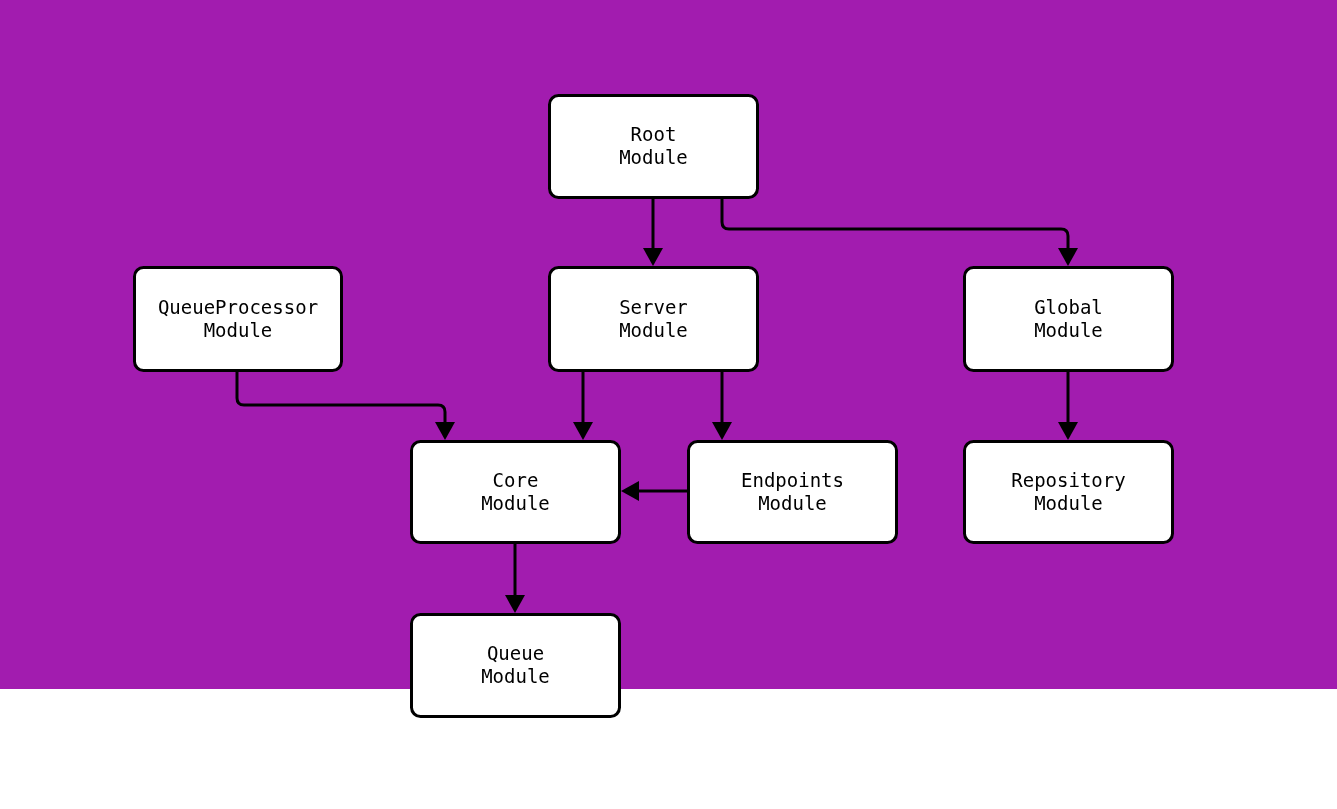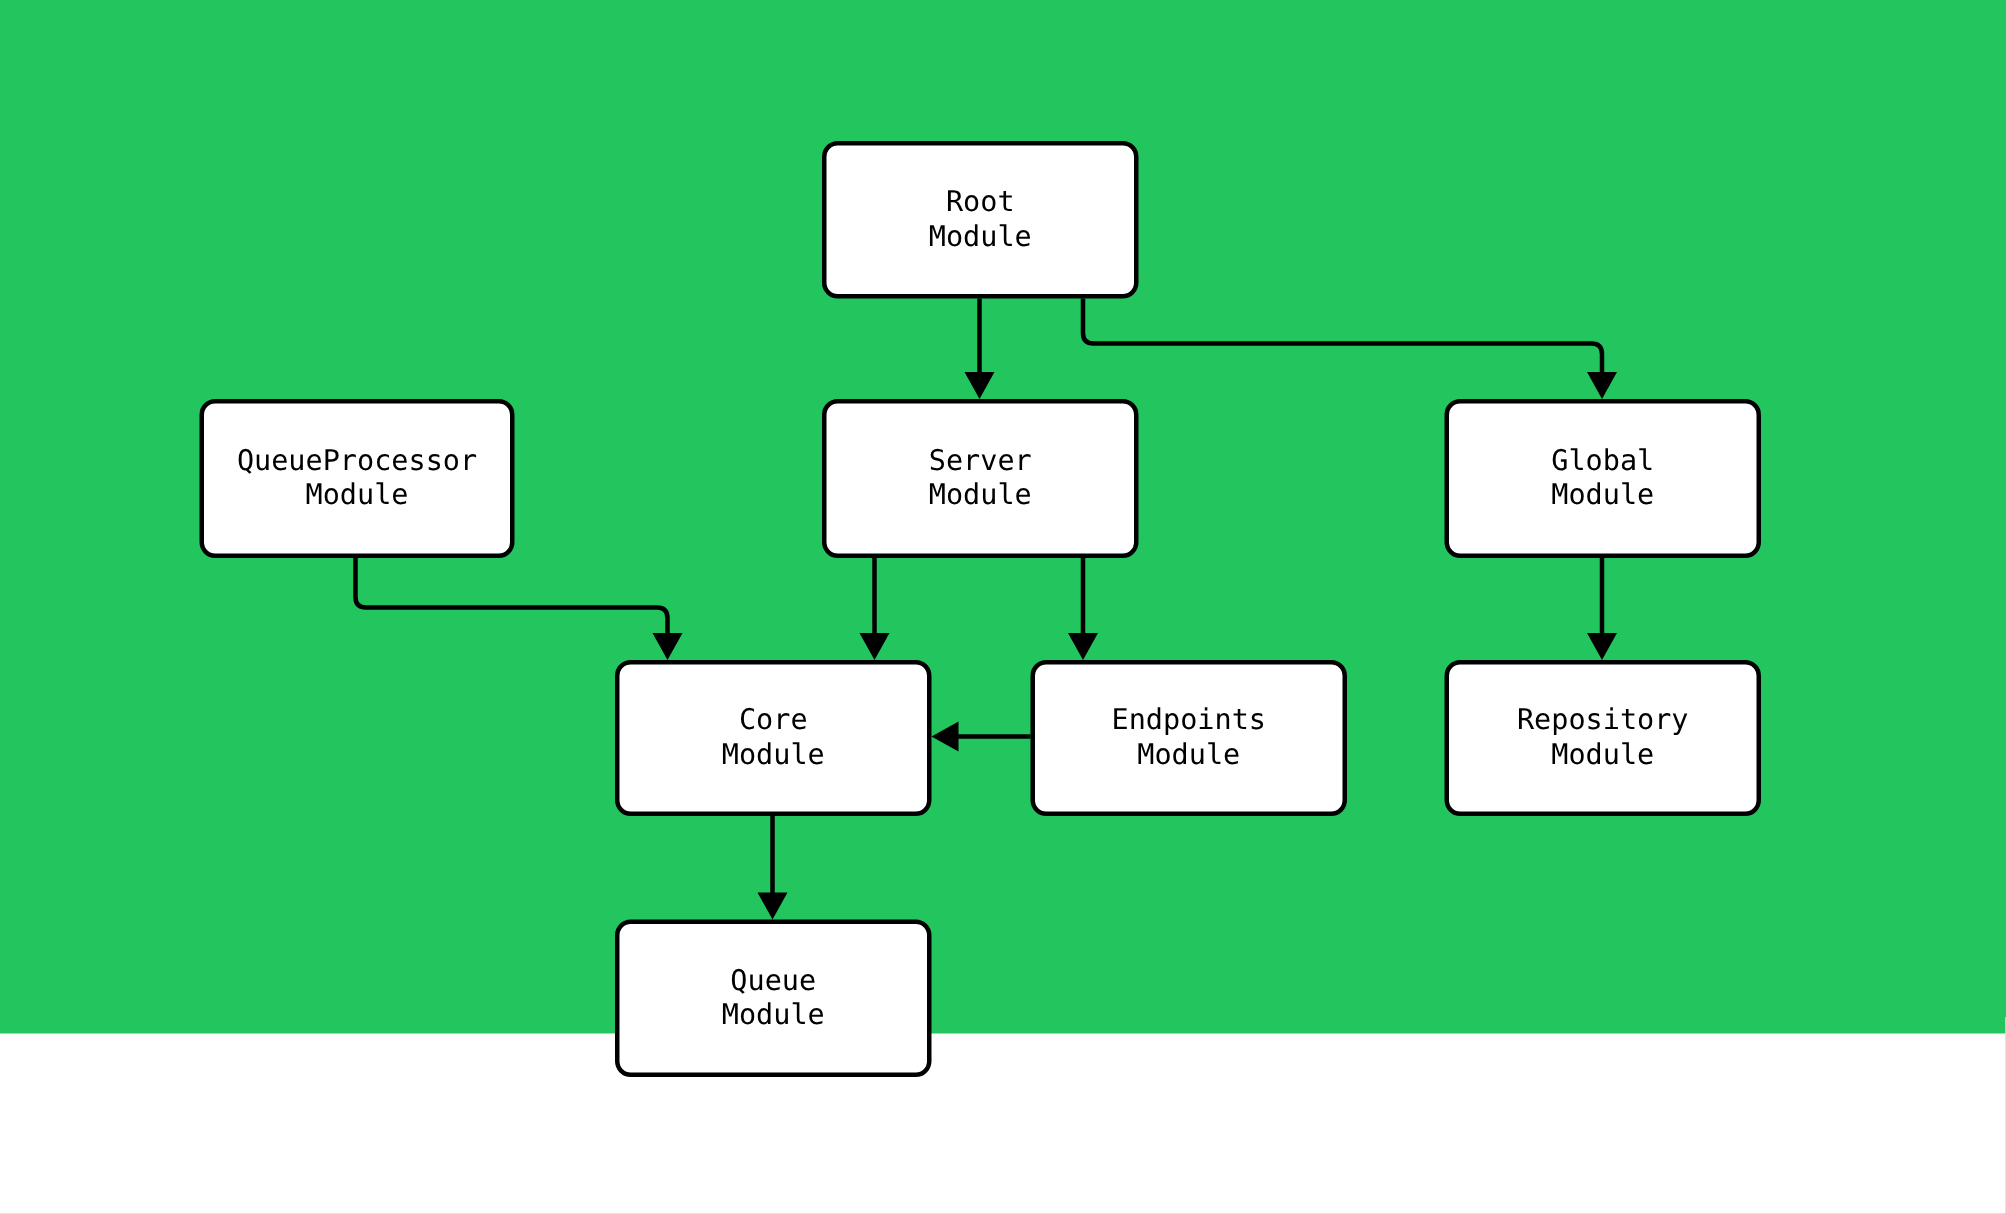--- a/index.html
+++ b/index.html
@@ -10,21 +10,21 @@
   body {
     width: 1337px;
     height: 809px;
     overflow: hidden;
     font-family: "DejaVu Sans Mono", monospace;
   }
   #diagram-root {
     position: relative;
     width: 1337px;
     height: 689px;
-    background: #22c55e;
+    background: #a21caf;
   }
   svg#module-graph {
     position: absolute;
     inset: 0;
     display: block;
   }
   .node-box {
     fill: #ffffff;
     stroke: #000000;
     stroke-width: 3;

